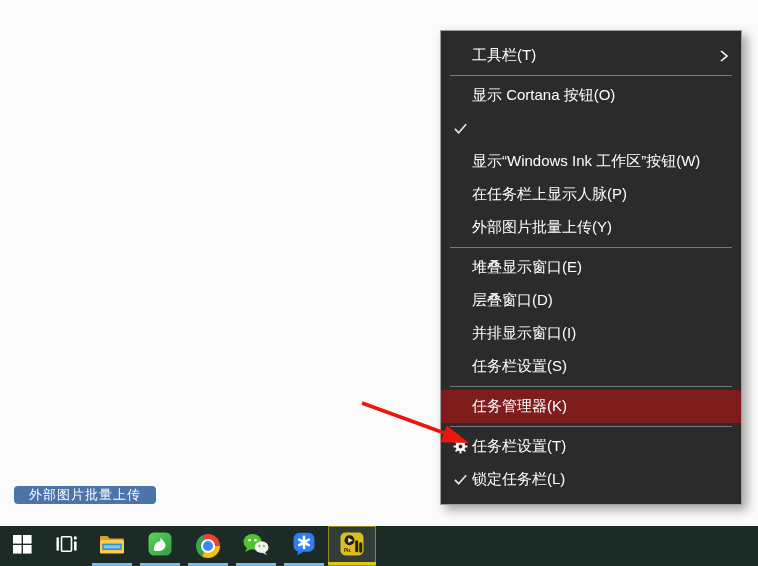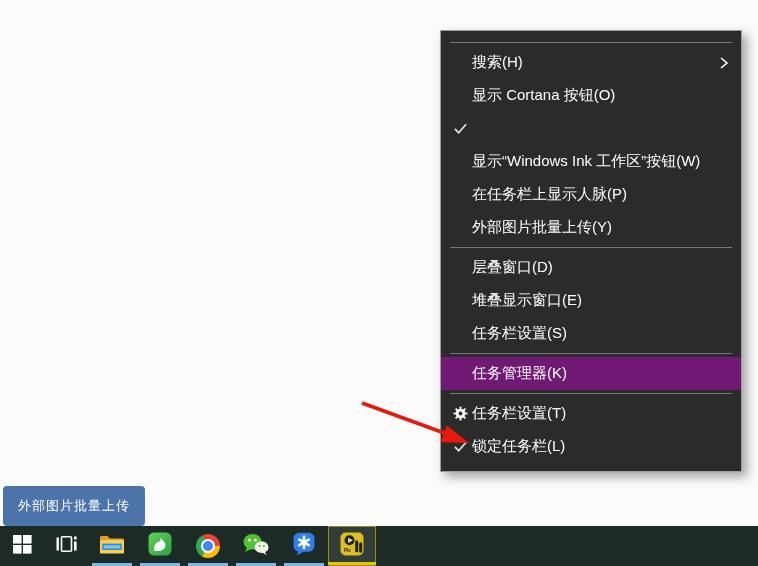--- a/index.html
+++ b/index.html
@@ -4,39 +4,39 @@
 <style>
   html,body{margin:0;padding:0;}
   body{
     width:758px;height:566px;position:relative;overflow:hidden;
     background:#fbfbfb;
     font-family:"Liberation Sans","DejaVu Sans",sans-serif;
   }
 
   
   .upload-btn{
-    position:absolute;left:3px;top:486px;width:142px;height:40px;
+    position:absolute;left:14px;top:486px;width:142px;height:18px;
     border:none;border-radius:4px;background:#4d73ab;color:#fff;
     font-size:13px;letter-spacing:1px;display:flex;align-items:center;justify-content:center;
     font-family:inherit;cursor:pointer;z-index:2;
   }
 
   
   .context-menu{
     position:absolute;left:440px;top:30px;width:302px;box-sizing:border-box;
     background:#2b2b2b;border:1px solid #9e9e9e;
     box-shadow:5px 5px 10px rgba(0,0,0,.35);
     padding:8px 0;z-index:10;
   }
   .menu-item{
     height:33px;display:flex;align-items:center;position:relative;
     padding-left:31px;padding-right:26px;color:#fff;font-size:15px;
     cursor:default;white-space:nowrap;
   }
-  .menu-item.highlighted{background:#701a75;}
+  .menu-item.highlighted{background:#7f1d1d;}
   .mi-icon{position:absolute;left:9px;top:0;height:33px;width:20px;
     display:none;align-items:center;justify-content:center;}
   .menu-item.has-check .mi-check{display:flex;}
   .menu-item.has-gear .mi-gear{display:flex;}
   .mi-arrow{position:absolute;right:11px;top:0;height:33px;display:none;align-items:center;}
   .menu-item.has-sub .mi-arrow{display:flex;}
   .menu-sep{height:1px;background:#787878;margin:3px 9px;}
 
   
   .annotation-arrow{position:absolute;left:0;top:0;z-index:20;pointer-events:none;}
@@ -65,30 +65,30 @@
     content:"";position:absolute;inset:5px;border-radius:50%;
     background:#4285f4;border:2.5px solid #fff;box-sizing:border-box;
   }
 </style>
 </head>
 <body>
 
 <button class="upload-btn">外部图片批量上传</button>
 
 <div class="context-menu" id="context-menu">
-    <div class="menu-sep"></div>
     <div class="menu-item has-sub">
 
-    <span class="mi-label">搜索(H)</span>
+    <span class="mi-label">工具栏(T)</span>
     <span class="mi-arrow">
       <svg width="12" height="14" viewBox="0 0 12 14">
           <polyline points="3,2 9,7 3,12" fill="none" stroke="#fff" stroke-width="1.6"></polyline>
         </svg>
     </span>
   </div>
+    <div class="menu-sep"></div>
     <div class="menu-item">
 
     <span class="mi-label">显示 Cortana 按钮(O)</span>
 
   </div>
     <div class="menu-item has-check">
     <span class="mi-icon mi-check">
       <svg width="15" height="15" viewBox="0 0 16 16">
           <polyline points="2,8.5 6,12.5 14,3.5" fill="none" stroke="#e3e3e3" stroke-width="1.8"></polyline>
         </svg>
@@ -107,26 +107,31 @@
 
   </div>
     <div class="menu-item">
 
     <span class="mi-label">外部图片批量上传(Y)</span>
 
   </div>
     <div class="menu-sep"></div>
     <div class="menu-item">
 
+    <span class="mi-label">堆叠显示窗口(E)</span>
+
+  </div>
+    <div class="menu-item">
+
     <span class="mi-label">层叠窗口(D)</span>
 
   </div>
     <div class="menu-item">
 
-    <span class="mi-label">堆叠显示窗口(E)</span>
+    <span class="mi-label">并排显示窗口(I)</span>
 
   </div>
     <div class="menu-item">
 
     <span class="mi-label">任务栏设置(S)</span>
 
   </div>
     <div class="menu-sep"></div>
     <div class="menu-item highlighted">
 

